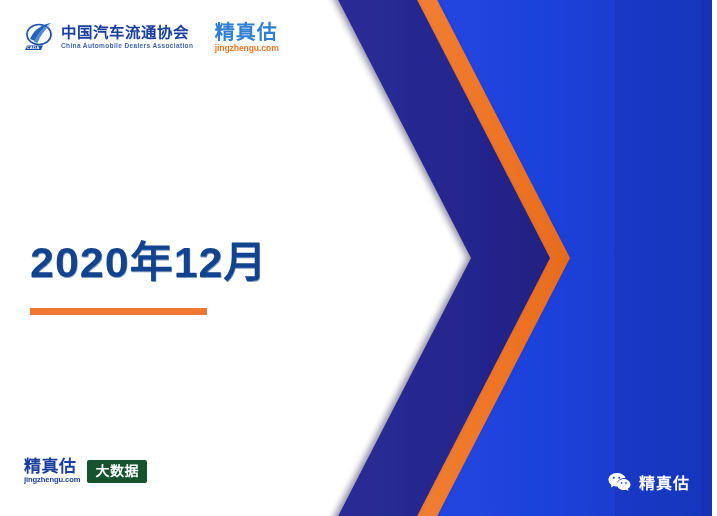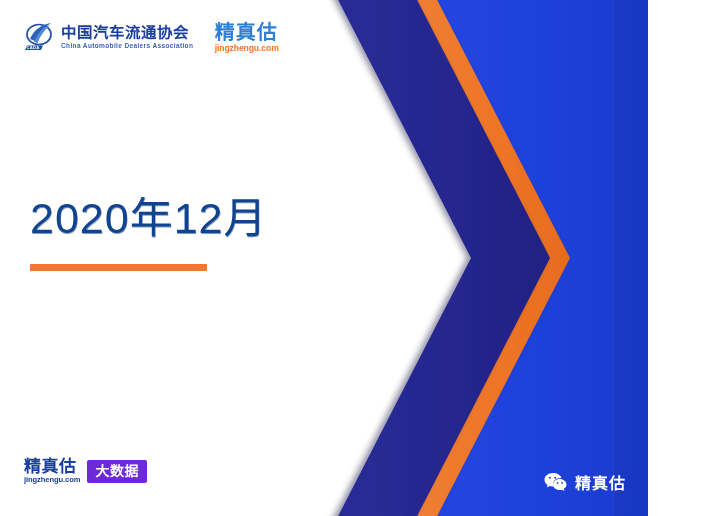--- a/index.html
+++ b/index.html
@@ -7,21 +7,21 @@
     margin: 0;
     padding: 0;
     background: #ffffff;
   }
   body {
     font-family: "Liberation Sans", "DejaVu Sans", sans-serif;
   }
 
   #slide {
     position: relative;
-    width: 648px;
+    width: 712px;
     height: 516px;
     overflow: hidden;
     background: #ffffff;
   }
 
   
   #bg-art {
     position: absolute;
     inset: 0;
     width: 717px;
@@ -97,26 +97,27 @@
 
   
   .title-block {
     position: absolute;
     left: 30px;
     top: 192px;
     z-index: 5;
   }
   .title-line {
     font-size: 43px;
-    font-weight: normal;
+    font-weight: bold;
     color: #12438f;
     line-height: 1.22;
     letter-spacing: 1px;
     white-space: nowrap;
     text-shadow: 0.6px 0.6px 0 rgba(18,67,143,0.55);
+    margin-top: 44px;
   }
   .title-rule {
     margin-top: 20px;
     width: 177px;
     height: 7px;
     background: #ef7733;
   }
 
   
   .footer-brand {
@@ -142,21 +143,21 @@
   }
   .fb-jzg-en {
     margin-top: 1px;
     font-size: 7.6px;
     font-weight: bold;
     color: #1a3f9e;
     letter-spacing: -0.1px;
     white-space: nowrap;
   }
   .fb-badge {
-    background: #6d28d9;
+    background: #14532d;
     color: #ffffff;
     font-size: 14px;
     font-weight: bold;
     letter-spacing: 0.5px;
     padding: 4px 8px 5px 8px;
     border-radius: 2px;
     white-space: nowrap;
     line-height: 1;
   }
 

